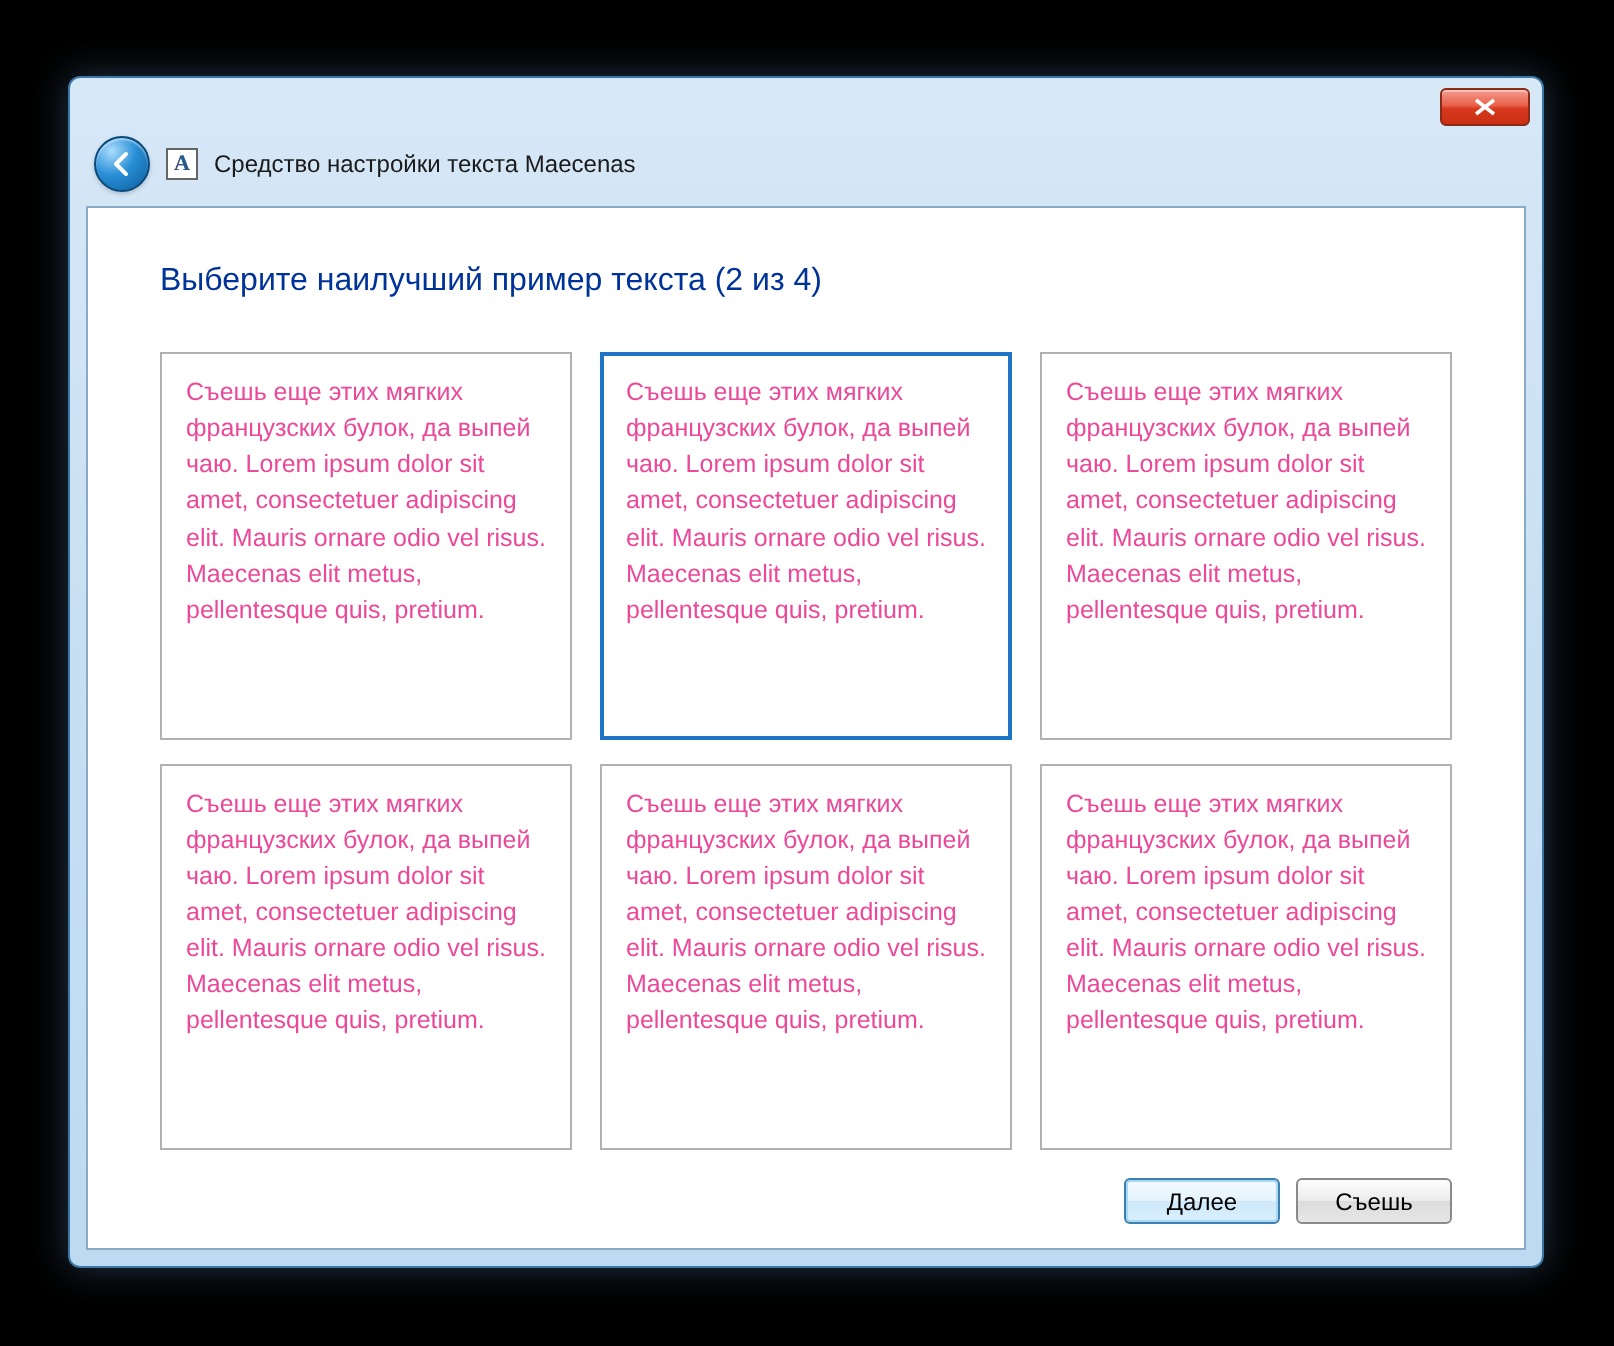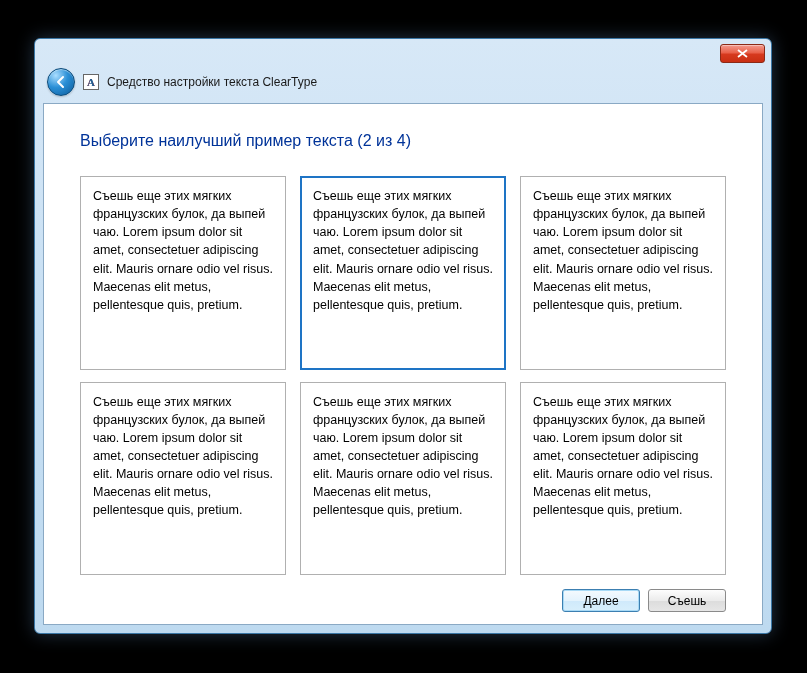--- a/index.html
+++ b/index.html
@@ -110,21 +110,21 @@
     grid-template-columns: repeat(3, 1fr);
     grid-template-rows: repeat(2, 1fr);
     gap: 12px 14px;
     flex: 1;
   }
   .sample {
     border: 1px solid #b0b0b0;
     padding: 10px 12px;
     font-size: 12.5px;
     line-height: 1.45;
-    color: #000000;
+    color: #ec4899;
     cursor: pointer;
     overflow: hidden;
   }
   .sample.selected {
     border: 2px solid #1e74c5;
     padding: 9px 11px;
   }
   .footer {
     display: flex;
     justify-content: flex-end;
@@ -164,21 +164,21 @@
 
   <div class="header">
     <div class="back-btn">
       <svg width="14" height="14" viewBox="0 0 14 14">
         <path d="M9 2 L4 7 L9 12" stroke="#fff" stroke-width="2" fill="none" stroke-linecap="round" stroke-linejoin="round"></path>
       </svg>
     </div>
     <div class="app-icon">
         <span>A</span>
       </div>
-    <div class="header-title">Средство настройки текста ClearType</div>
+    <div class="header-title">Средство настройки текста Maecenas</div>
   </div>
 
   <div class="client">
     <div class="page-title">Выберите наилучший пример текста (2 из 4)</div>
 
     <div class="grid">
       <div class="sample">Съешь еще этих мягких французских булок, да выпей чаю. Lorem ipsum dolor sit amet, consectetuer adipiscing elit. Mauris ornare odio vel risus. Maecenas elit metus, pellentesque quis, pretium.</div>
       <div class="sample selected">Съешь еще этих мягких французских булок, да выпей чаю. Lorem ipsum dolor sit amet, consectetuer adipiscing elit. Mauris ornare odio vel risus. Maecenas elit metus, pellentesque quis, pretium.</div>
       <div class="sample">Съешь еще этих мягких французских булок, да выпей чаю. Lorem ipsum dolor sit amet, consectetuer adipiscing elit. Mauris ornare odio vel risus. Maecenas elit metus, pellentesque quis, pretium.</div>
       <div class="sample">Съешь еще этих мягких французских булок, да выпей чаю. Lorem ipsum dolor sit amet, consectetuer adipiscing elit. Mauris ornare odio vel risus. Maecenas elit metus, pellentesque quis, pretium.</div>

